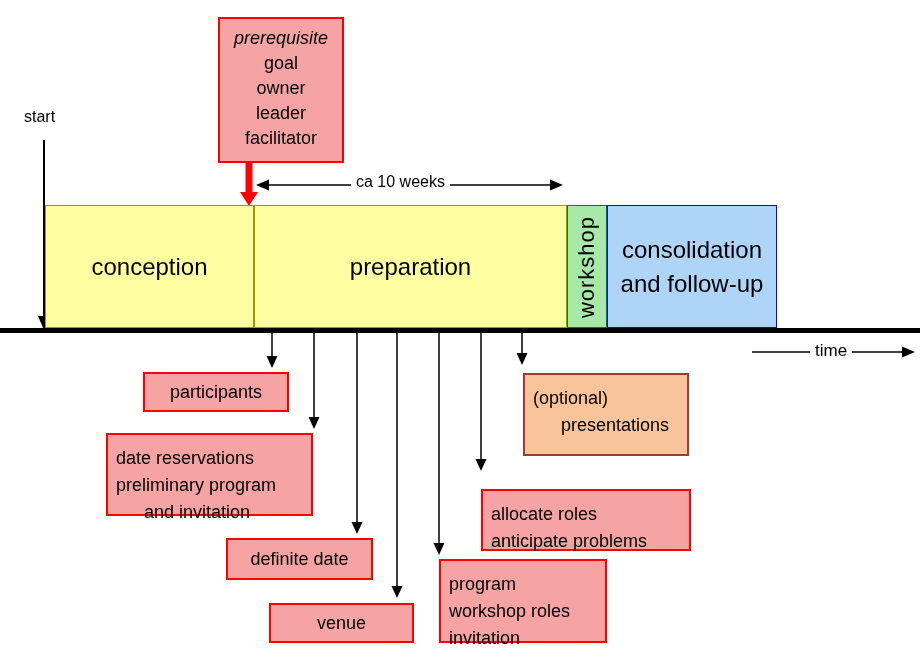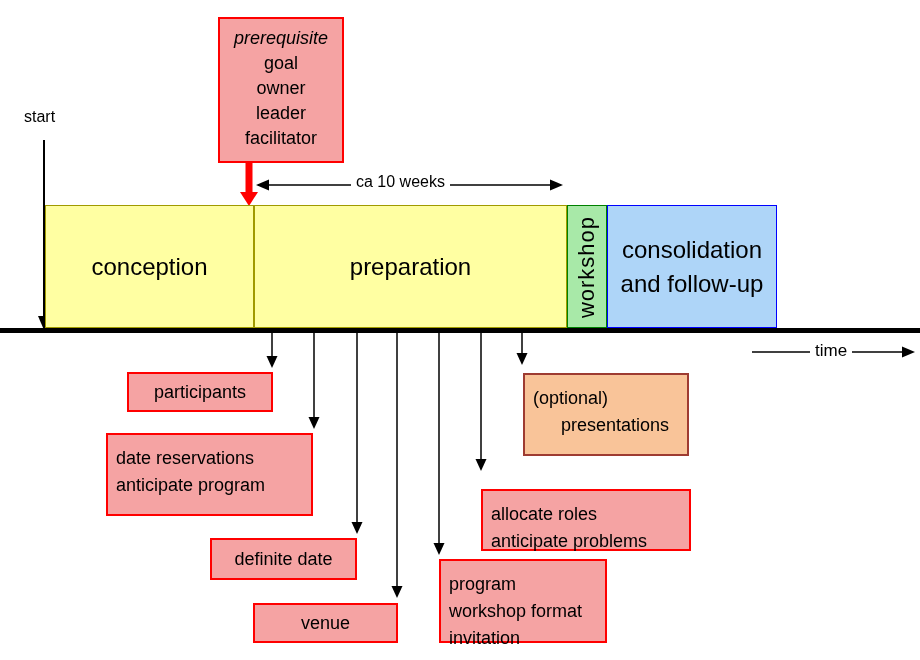--- a/index.html
+++ b/index.html
@@ -32,21 +32,21 @@
   }
   
   .plain-label{position:absolute;font-size:16px;}
   .start-label{left:24px;top:108px;}
   .duration-label{left:351px;top:173px;background:#fff;padding:0 5px;}
   .time-label{left:810px;top:341px;background:#fff;padding:0 5px;font-size:17px;}
   
   .task{
     background:#F5A3A3;border:2px solid #FF0000;font-size:18px;line-height:27px;
   }
-  .task.center{display:flex;align-items:center;justify-content:center;}
+  .task.center{display:flex;align-items:center;justify-content:center;margin-left:16px;}
   .task.leftal{padding:10px 4px 0 8px;}
   .task .indent{padding-left:28px;}
   .participants{left:127px;top:372px;width:146px;height:40px;}
   .date-reservations{left:106px;top:433px;width:207px;height:83px;}
   .definite-date{left:210px;top:538px;width:147px;height:42px;}
   .venue{left:253px;top:603px;width:145px;height:40px;}
   .program{left:439px;top:559px;width:168px;height:84px;padding-top:1px;}
   .allocate{left:481px;top:489px;width:210px;height:62px;}
   .optional{
     left:523px;top:373px;width:166px;height:83px;
@@ -140,34 +140,35 @@
     <div>consolidation</div>
     <div>and follow-up</div>
   </div>
 
   <div class="box task center participants">
     <span>participants</span>
   </div>
 
   <div class="box task leftal date-reservations">
     <div>date reservations</div>
-    <div>anticipate program</div>
+    <div>preliminary program</div>
+    <div class="indent">and invitation</div>
   </div>
 
   <div class="box task center definite-date">
     <span>definite date</span>
   </div>
 
   <div class="box task center venue">
     <span>venue</span>
   </div>
 
   <div class="box task leftal program">
     <div>program</div>
-    <div>workshop format</div>
+    <div>workshop roles</div>
     <div>invitation</div>
   </div>
 
   <div class="box task leftal allocate">
     <div>allocate roles</div>
     <div>anticipate problems</div>
   </div>
 
   <div class="box task leftal optional">
     <div>(optional)</div>

